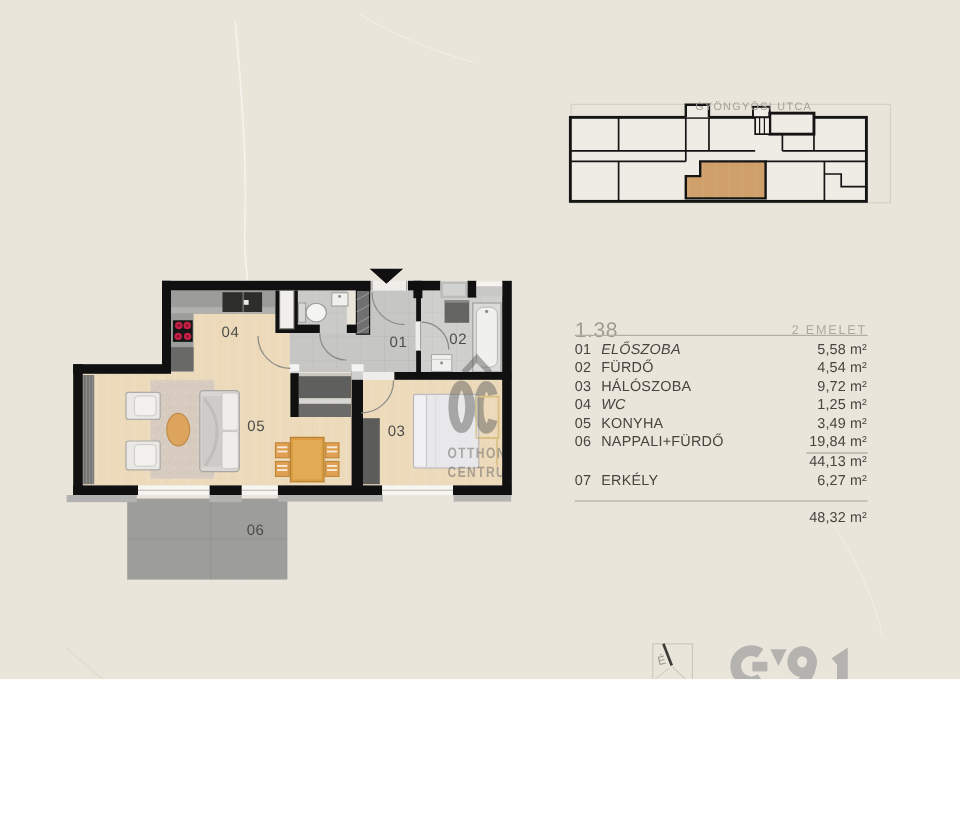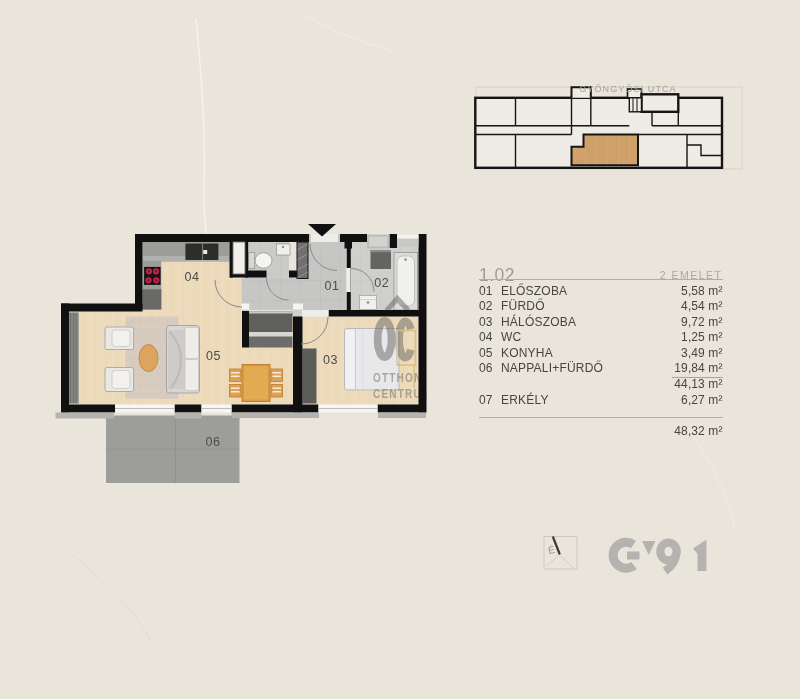--- a/index.html
+++ b/index.html
@@ -1,16 +1,16 @@
 <!DOCTYPE html>
 <html><head>
 <meta charset="utf-8">
 <style>
   html,body{margin:0;padding:0;}
-  .page{position:relative;width:800px;height:699px;background:#eae4da;overflow:hidden;
+  .page{position:relative;width:800px;height:566px;background:#eae4da;overflow:hidden;
         font-family:"Liberation Sans",sans-serif;}
   .art{position:absolute;left:0;top:0;}
   .t{position:absolute;white-space:nowrap;transform:translateZ(0);-webkit-font-smoothing:antialiased;}
   .row{color:#46453f;font-size:12px;letter-spacing:0.2px;}
   .val{color:#46453f;font-size:12px;letter-spacing:0.1px;text-align:right;}
 </style>
 </head>
 <body>
 <div class="page">
 
@@ -307,35 +307,35 @@
   <g id="g91" fill="none" stroke="#b5b3af">
     <path d="M633.5,544.5 A13,13 0 1 0 634,565.5" stroke-width="9"></path>
     <rect x="627" y="551.5" width="12.5" height="8" fill="#b5b3af" stroke="none"></rect>
     <polygon points="642,541 655.5,541 648.7,555" fill="#b5b3af" stroke="none"></polygon>
     <ellipse cx="668.5" cy="551.5" rx="8.2" ry="8.8" stroke-width="8.2"></ellipse>
     <path d="M676.3,553 Q675.5,564.5 665,571" stroke-width="8.2"></path>
     <polygon points="693,548.5 706.5,539.5 706.5,571 697.5,571 697.5,554" fill="#b5b3af" stroke="none"></polygon>
   </g>
 </svg>
 
-<div class="t" style="left:479px;top:265px;font-size:17.5px;color:#a19b91;letter-spacing:0.5px;">1.02</div>
+<div class="t" style="left:479px;top:265px;font-size:17.5px;color:#a19b91;letter-spacing:0.5px;">1.38</div>
 <div class="t" style="right:77.5px;top:269px;font-size:10.5px;color:#ada79d;letter-spacing:1.5px;">2 EMELET</div>
 <div class="t" style="left:479px;top:279.3px;width:243.5px;height:1px;background:#b3ada3;"></div>
 
 <div class="t row" style="left:479px;top:283.9px;">01</div>
-    <div class="t row" style="left:501px;top:283.9px;">ELŐSZOBA</div>
+    <div class="t row" style="left:501px;top:283.9px;font-style:italic;">ELŐSZOBA</div>
     <div class="t val" style="right:77.5px;top:283.9px;">5,58 m²</div>
 <div class="t row" style="left:479px;top:298.9px;">02</div>
     <div class="t row" style="left:501px;top:298.9px;">FÜRDŐ</div>
     <div class="t val" style="right:77.5px;top:298.9px;">4,54 m²</div>
 <div class="t row" style="left:479px;top:314.7px;">03</div>
     <div class="t row" style="left:501px;top:314.7px;">HÁLÓSZOBA</div>
     <div class="t val" style="right:77.5px;top:314.7px;">9,72 m²</div>
 <div class="t row" style="left:479px;top:330.2px;">04</div>
-    <div class="t row" style="left:501px;top:330.2px;">WC</div>
+    <div class="t row" style="left:501px;top:330.2px;font-style:italic;">WC</div>
     <div class="t val" style="right:77.5px;top:330.2px;">1,25 m²</div>
 <div class="t row" style="left:479px;top:346.0px;">05</div>
     <div class="t row" style="left:501px;top:346.0px;">KONYHA</div>
     <div class="t val" style="right:77.5px;top:346.0px;">3,49 m²</div>
 <div class="t row" style="left:479px;top:361.0px;">06</div>
     <div class="t row" style="left:501px;top:361.0px;">NAPPALI+FÜRDŐ</div>
     <div class="t val" style="right:77.5px;top:361.0px;">19,84 m²</div>
 <div class="t" style="left:672px;top:376.5px;width:50.5px;height:1px;background:#a9a399;"></div>
 <div class="t val" style="right:77.5px;top:376.9px;">44,13 m²</div>
 <div class="t row" style="left:479px;top:392.5px;">07</div>

